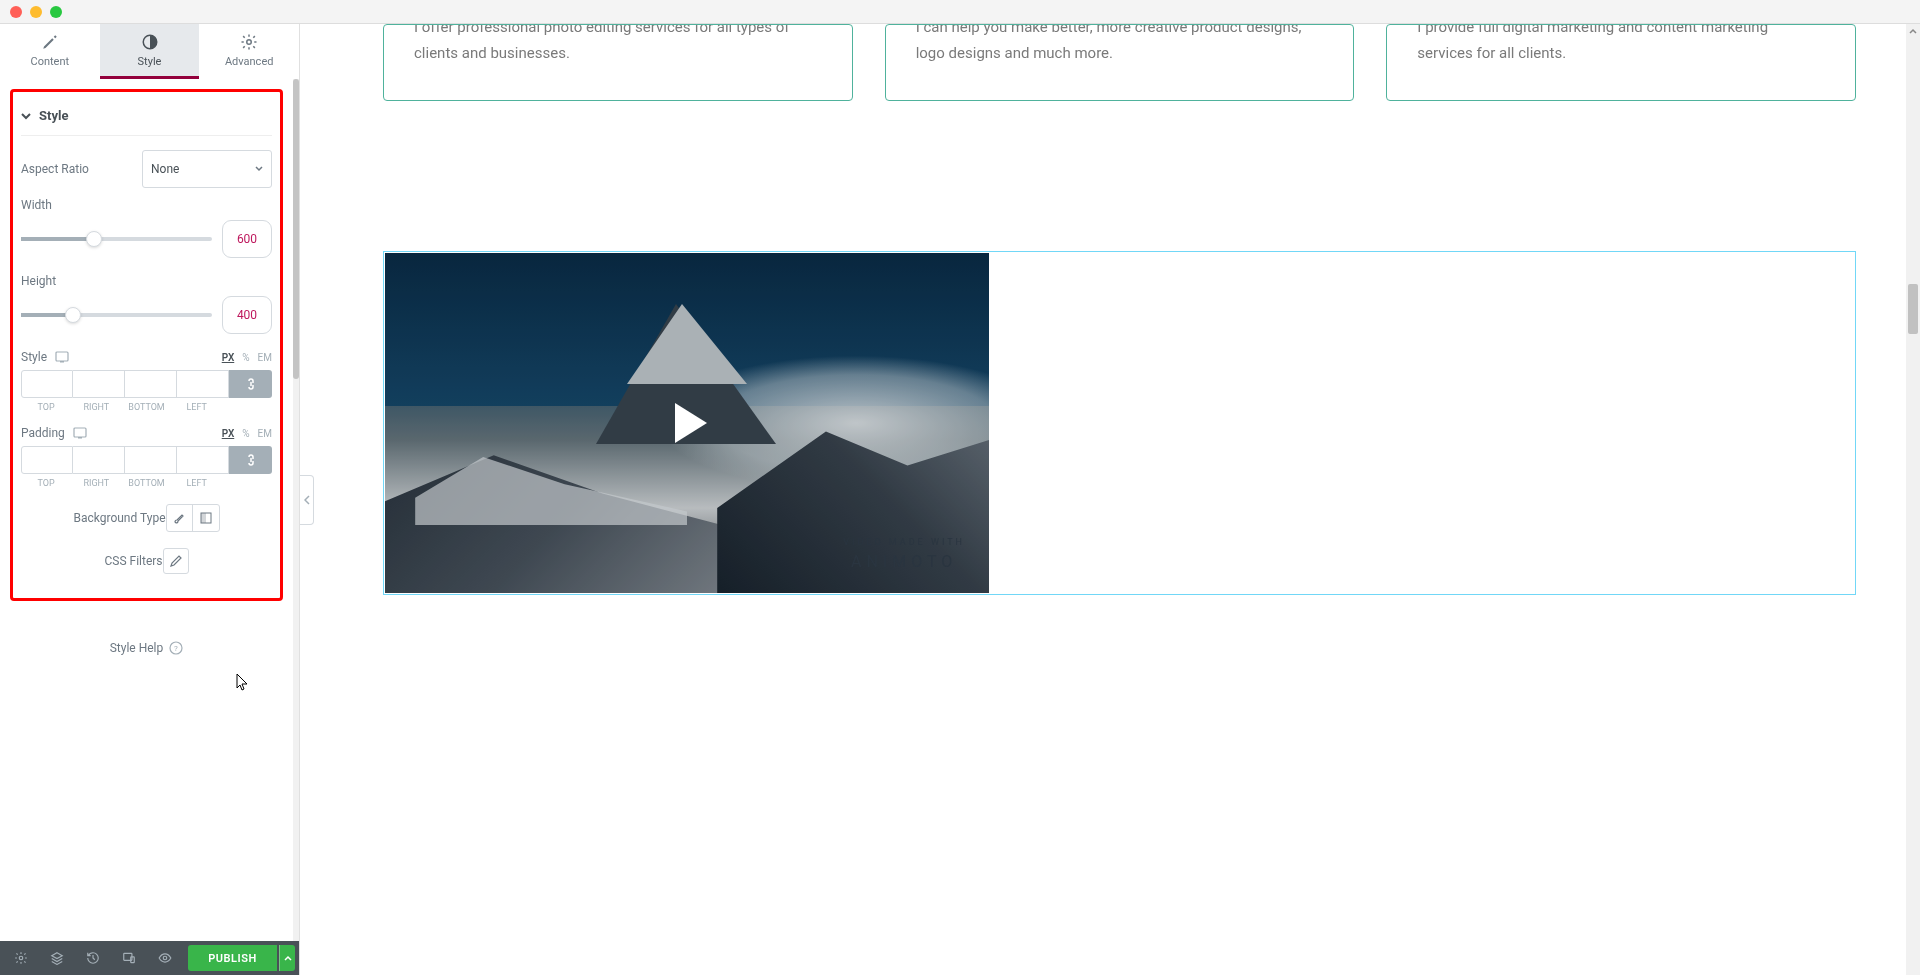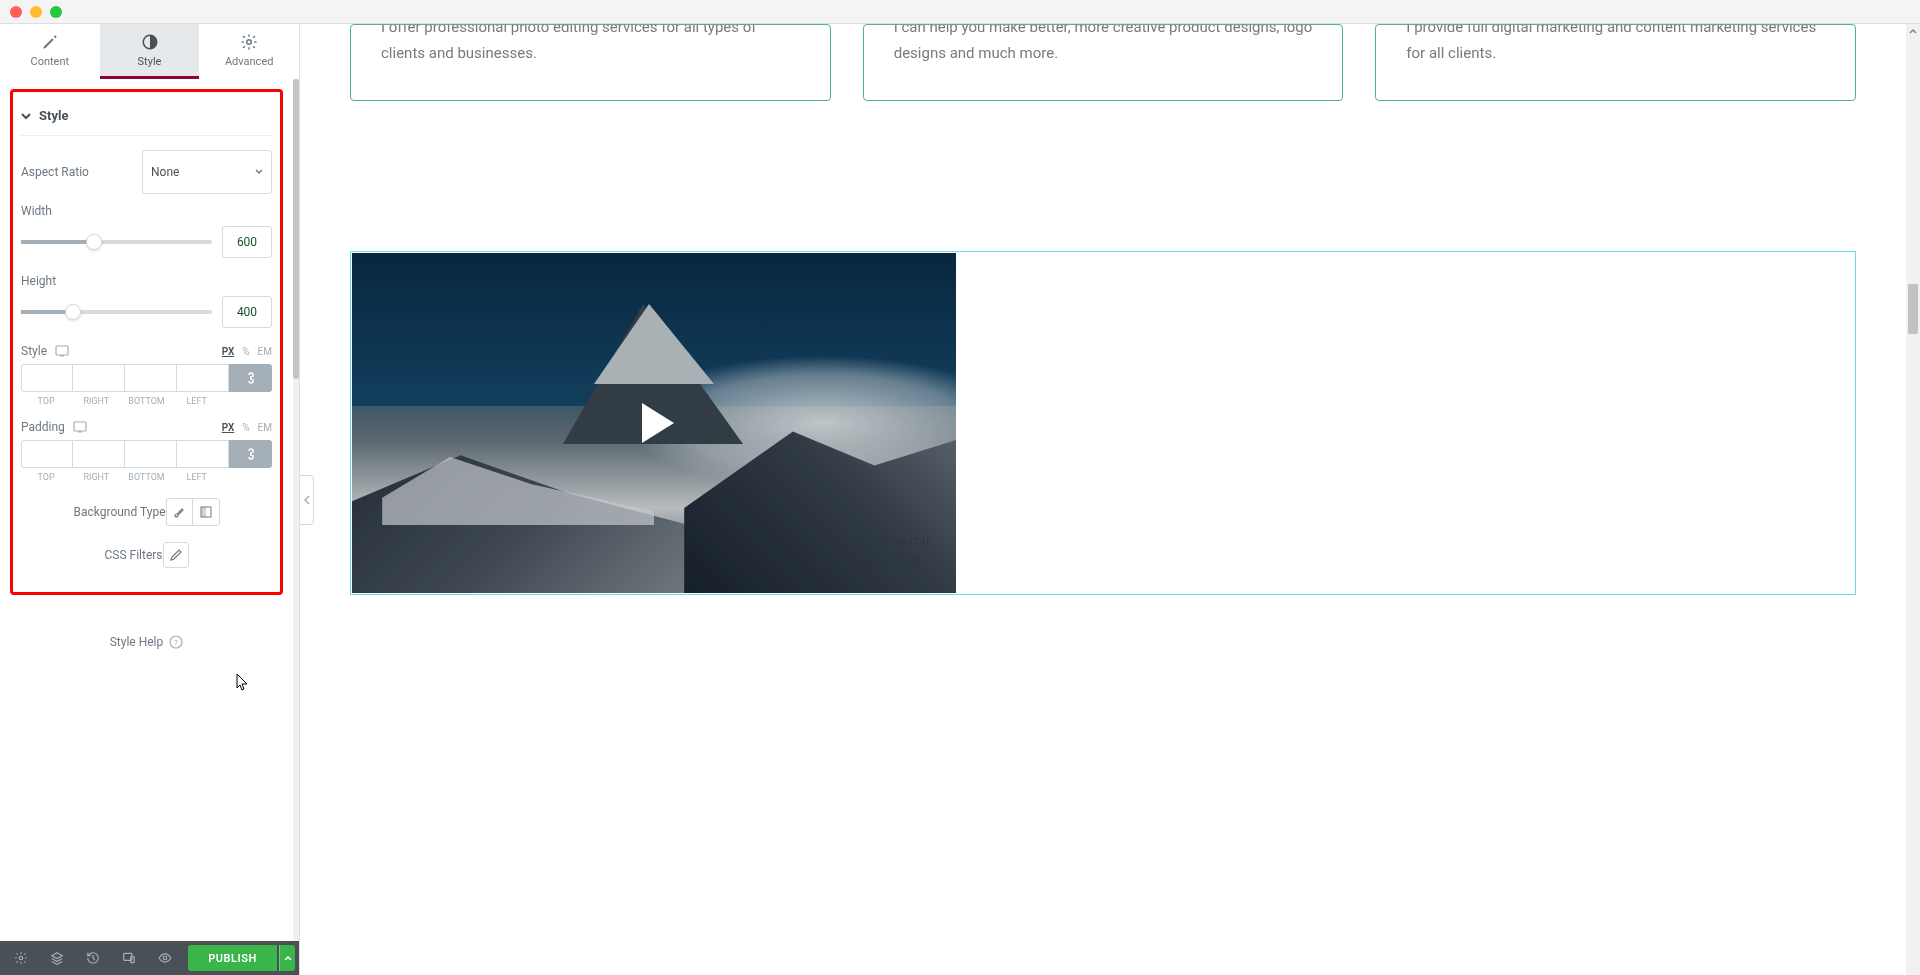--- a/index.html
+++ b/index.html
@@ -27,30 +27,30 @@
 .sb-tab { flex: 1; display: flex; flex-direction: column; align-items: center; justify-content: center; gap: 4px; font-size: 11px; color: #6d7882; cursor: pointer; border-bottom: 2px solid transparent; }
 .sb-tab.active { background: #e6e9ec; border-bottom: 3px solid #93003c; color: #495157; }
 .sb-tab-icon { width: 18px; height: 18px; }
 
 .panel { padding: 10px; }
 .highlight-box { border: 3px solid #ff0000; border-radius: 4px; padding: 8px; }
 
 .section-head { display: flex; align-items: center; gap: 8px; padding: 8px 0 12px 0; font-size: 13px; font-weight: 700; color: #495157; border-bottom: 1px solid #eee; margin-bottom: 14px; }
 
 .control-row { display: flex; align-items: center; justify-content: space-between; margin-bottom: 10px; font-size: 12px; color: #6d7882; }
-.select { width: 130px; height: 44px; border: 1px solid #d5dadf; border-radius: 3px; background: #fff; padding: 0 8px; font-size: 12px; color: #495157; display:flex; align-items:center; justify-content:space-between; }
+.select { width: 130px; height: 38px; border: 1px solid #d5dadf; border-radius: 3px; background: #fff; padding: 0 8px; font-size: 12px; color: #495157; display:flex; align-items:center; justify-content:space-between; }
 .hint { font-size: 11px; color: #a4afb7; font-style: italic; margin-bottom: 14px; line-height: 1.4; }
 
 .slider-row { margin-bottom: 16px; }
 .slider-label { font-size: 12px; color: #6d7882; margin-bottom: 8px; }
 .slider-wrap { display: flex; align-items: center; gap: 10px; }
 .slider-track { flex: 1; height: 4px; background: #d5dadf; border-radius: 2px; position: relative; }
 .slider-fill { position:absolute; left:0; top:0; bottom:0; background:#a4afb7; }
 .slider-thumb { position: absolute; top: 50%; transform: translate(-50%, -50%); width: 16px; height: 16px; background: #fff; border: 1px solid #d5dadf; border-radius: 50%; box-shadow: 0 1px 3px rgba(0,0,0,0.15); }
-.slider-input { width: 50px; height: 32px; border: 1px solid #d5dadf; border-radius: 3px; text-align: center; font-size: 12px; color: #14532d; }
+.slider-input { width: 50px; height: 38px; border: 1px solid #d5dadf; border-radius: 9px; text-align: center; font-size: 12px; color: #be185d; }
 
 .dims-row { display:flex; align-items:center; justify-content:space-between; margin-bottom:6px; font-size:12px; color:#6d7882; }
 .dims-units { display:flex; gap:8px; font-size:10px; color:#a4afb7; }
 .dims-units .u-active { color:#495157; text-decoration:underline; font-weight:600;text-align:center; }
 .dims-inputs { display:flex; margin-bottom:4px; }
 .dims-inputs input { width: 52px; height: 28px; border: 1px solid #d5dadf; border-left: none; font-size: 11px; text-align:center; }
 .dims-inputs input:first-child { border-left: 1px solid #d5dadf; border-radius: 3px 0 0 3px; }
 .dims-link { width: 52px; height: 28px; background: #a4afb7; display:flex; align-items:center; justify-content:center; border-radius: 0 3px 3px 0; }
 .dims-labels { display:flex; margin-bottom: 14px; }
 .dims-labels span { width: 52px; text-align:center; font-size: 9px; color:#a4afb7; }
@@ -63,21 +63,21 @@
 .edit-btn { width:26px; height:26px; border:1px solid #d5dadf; border-radius:3px; display:flex; align-items:center; justify-content:center; }
 
 .need-help { text-align:center; font-size:12px; color:#6d7882; padding: 30px 0 20px 0; display:flex; align-items:center; justify-content:center; gap:6px; }
 
 .sb-footer { height: 34px; background: #495157; display:flex; align-items:center; gap:2px; padding: 0 4px; }
 .footer-btn { width: 34px; height: 26px; display:flex; align-items:center; justify-content:center; color:#a4afb7; cursor:pointer; }
 .publish-btn { flex:1; margin-left:4px; height:26px; background:#39b54a; color:#fff; font-size:11px; font-weight:600; border:none; border-radius:3px 0 0 3px; display:flex; align-items:center; justify-content:center; text-transform:uppercase; letter-spacing:0.5px; }
 .publish-caret { width:16px; height:26px; background:#39b54a; border-left:1px solid rgba(255,255,255,0.3); border-radius:0 3px 3px 0; display:flex; align-items:center; justify-content:center; }
 
 .canvas-wrap { flex:1; position:relative; background:#fff; overflow:hidden; }
-.canvas-scroll-outer { position:absolute; top:0; left:0; right:14px; bottom:0; overflow:hidden; }
+.canvas-scroll-outer { position:absolute; top:0; left:0; right:14px; bottom:0; overflow:hidden;padding-left:33px; }
 .canvas-scrollbar { position:absolute; top:0; right:0; width:14px; bottom:0; background:#f1f1f1; }
 .canvas-scroll-up { position:absolute; top:0; left:0; right:0; height:14px; display:flex; align-items:center; justify-content:center; }
 .canvas-scroll-thumb { position:absolute; top:260px; left:2px; right:2px; height:50px; background:#c1c1c1; border-radius:2px; }
 
 .collapse-tab { position:absolute; left:0; top:50%; transform:translateY(-50%); width:14px; height:50px; background:#fff; border:1px solid #d5dadf; border-left:none; border-radius:0 4px 4px 0; display:flex; align-items:center; justify-content:center; z-index:10; }
 
 .content { padding: 0 50px; }
 .cards { display:flex; gap:32px; margin-bottom: 150px; }
 .card { flex:1; border:1px solid #4fb29c; border-radius:4px; padding: 0 30px 34px 30px; font-size:15px; color:#7a7a7a; line-height:1.7; overflow:hidden; }
 .card-text { margin-top:-10px; }

